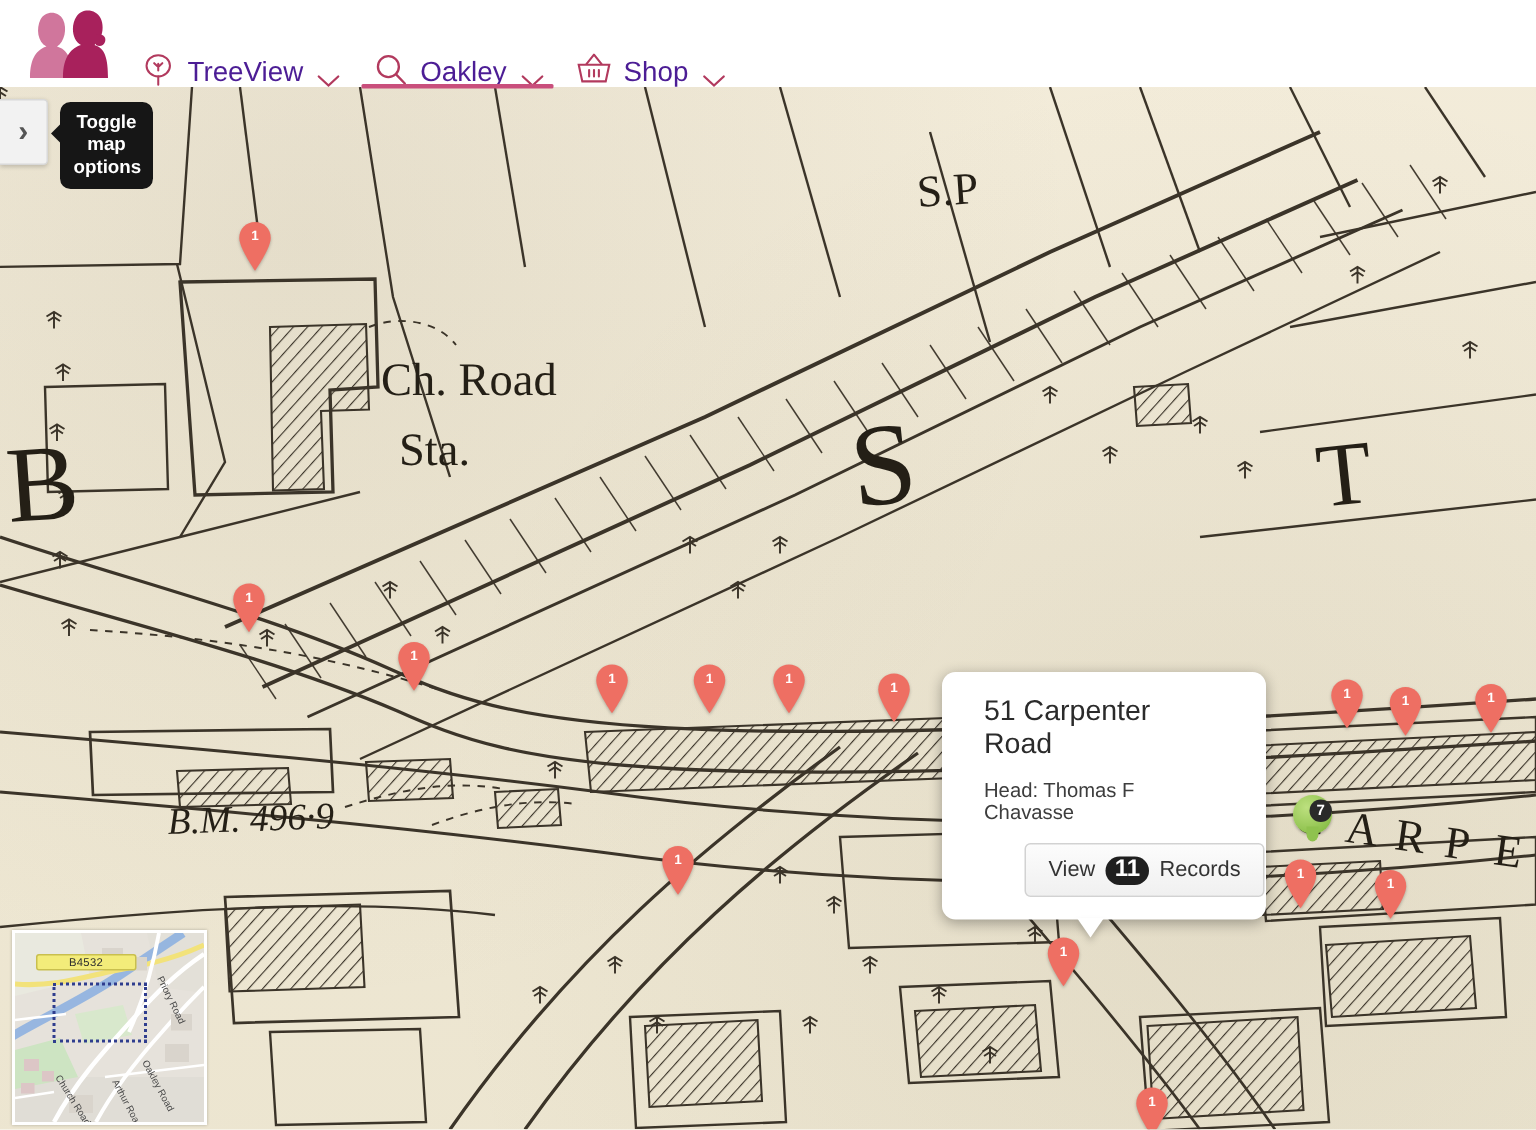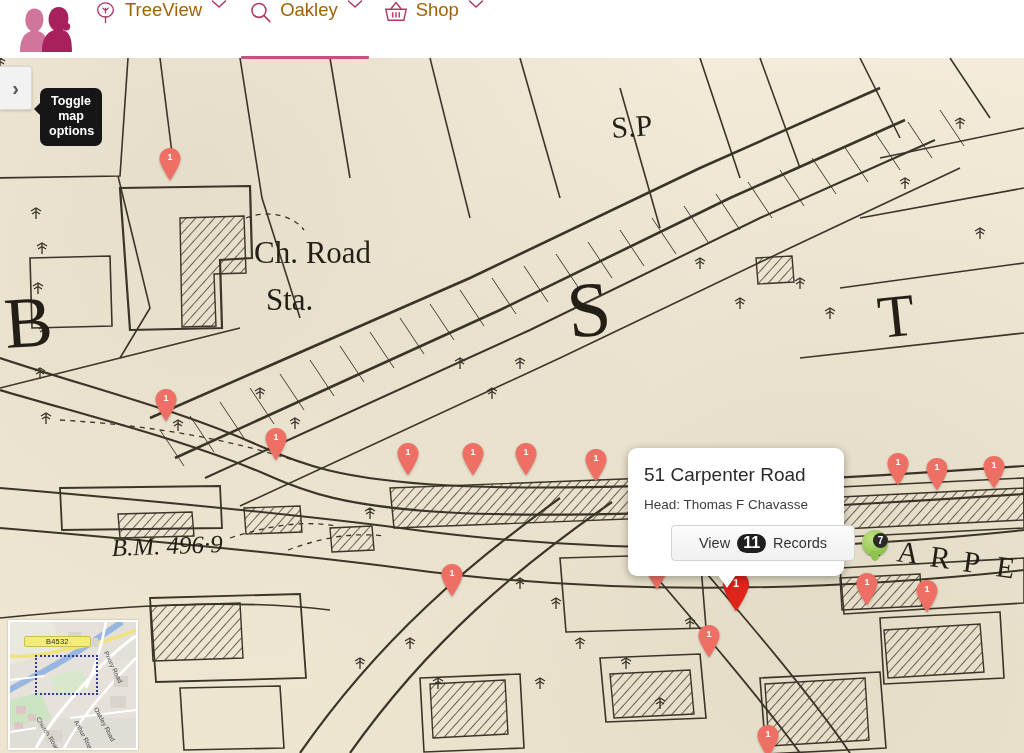--- a/index.html
+++ b/index.html
@@ -17,23 +17,23 @@
     position: absolute; left: 0; top: 0; width: 1024px; height: 58px;
     background: #ffffff; z-index: 40;
     display: flex; align-items: center;
   }
   .logo {
     width: 62px; height: 46px; margin-left: 12px; margin-right: 8px;
     position: relative; flex: none;
   }
   .nav { display: flex; align-items: center; height: 58px; }
   .nav-item {
-    display: flex; align-items: flex-start; gap: 7px;
+    display: flex; align-items: flex-end; gap: 7px;
     height: 60px; padding: 0 10px 0 10px;
-    color: #a16207; font-size: 18.5px; cursor: pointer;
+    color: #4c1d95; font-size: 18.5px; cursor: pointer;
     position: relative; white-space: nowrap;
   }
   .nav-item .nav-ico { display: flex; align-items: center; justify-content: center; width: 26px; height: 26px; flex: none; }
   .nav-item .caret { display: flex; align-items: center; margin-left: 2px; }
   .nav-item.active::after {
     content: ""; position: absolute; left: 4px; right: 4px; bottom: 0;
     height: 3px; background: #c94f7c; border-radius: 1px;
   }
 
   
@@ -57,21 +57,21 @@
     background: #f2f2f2; border: 1px solid #d9d9d9; border-left: none;
     border-radius: 0 3px 3px 0;
     display: flex; align-items: center; justify-content: center;
     cursor: pointer; z-index: 25;
     box-shadow: 0 1px 3px rgba(0,0,0,.18);
   }
   .tooltip {
     position: absolute; left: 40px; top: 10px;
     background: #161616; color: #fff; border-radius: 7px;
     padding: 6px 9px 7px; width: 62px; text-align: center;
-    font-size: 12.5px; line-height: 15px; font-weight: 700; z-index: 26; margin-top: 20px;
+    font-size: 12.5px; line-height: 15px; font-weight: 700; z-index: 26;
   }
   .tooltip::before {
     content:""; position:absolute; left:-6px; top:14px;
     border-top: 7px solid transparent; border-bottom: 7px solid transparent;
     border-right: 7px solid #161616;
   }
 
   
   .pin { position: absolute; z-index: 18; cursor: pointer; }
   .pin svg { display: block; filter: drop-shadow(0 1px 1px rgba(0,0,0,.25)); }
@@ -97,21 +97,21 @@
     min-width: 15px; height: 15px; border-radius: 50%;
     background: #2a2a2a; color: #fff; font-size: 10px; font-weight: 700;
     display: flex; align-items: center; justify-content: center; z-index: 2;
   }
 
   
   .popup {
     position: absolute; left: 628px; top: 390px; width: 216px;
     background: #ffffff; border-radius: 9px;
     box-shadow: 0 2px 9px rgba(0,0,0,.33);
-    padding: 16px 16px 15px; z-index: 30;
+    padding: 16px 28px 15px; z-index: 30;
   }
   .popup .ptitle { font-size: 19px; color: #2b2b2b; margin: 0 0 11px; font-weight: 400; }
   .popup .psub { font-size: 13.5px; color: #3d3d3d; margin: 0 0 13px; }
   .popup-tail {
     position: absolute; left: 90px; bottom: -12px; width: 0; height: 0;
     border-left: 9px solid transparent; border-right: 9px solid transparent;
     border-top: 13px solid #ffffff;
     filter: drop-shadow(0 3px 2px rgba(0,0,0,.18));
   }
   .rec-btn {

